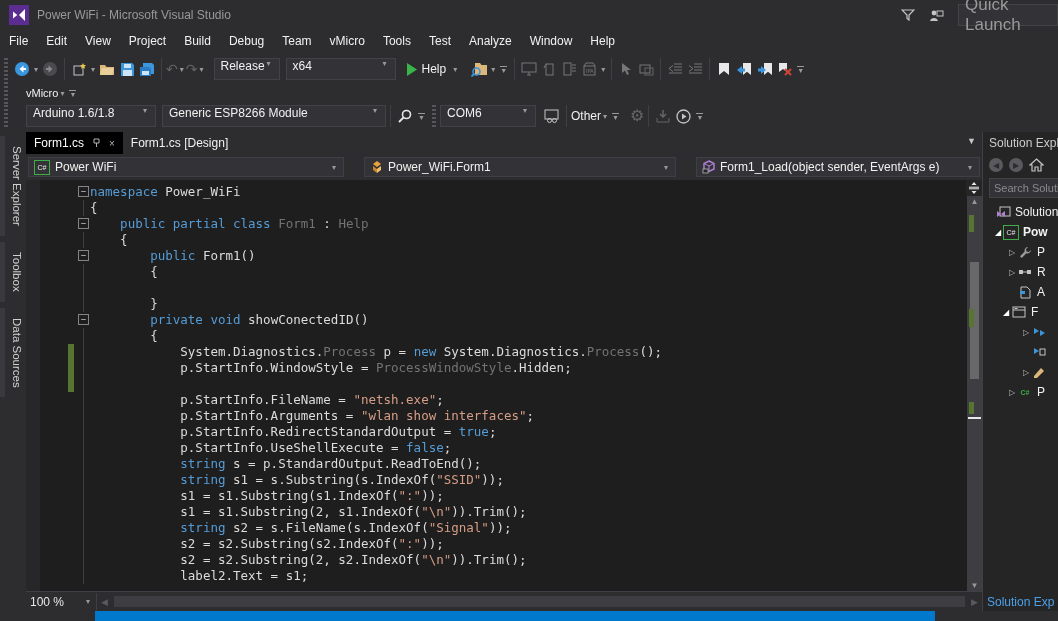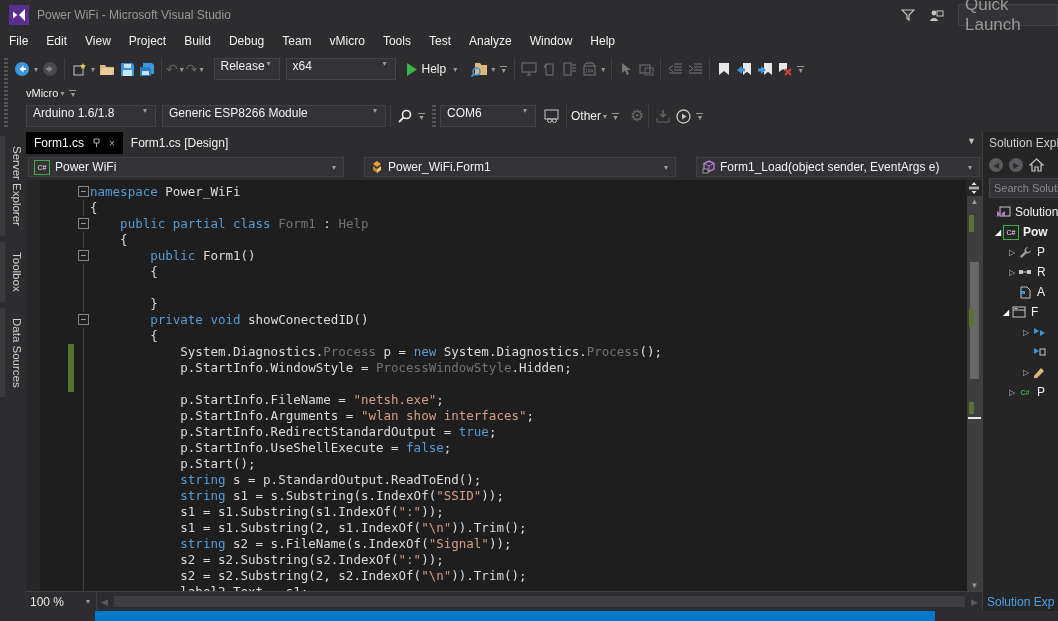--- a/index.html
+++ b/index.html
@@ -451,21 +451,20 @@
           <div class="line"><span class="o"><div class="ovline"></div></span><span class="p">        }</span></div>
           <div class="line"><span class="o"><div class="obox">−</div></span><span class="p">        </span><span class="k">private</span><span class="p"> </span><span class="k">void</span><span class="p"> showConectedID()</span></div>
           <div class="line"><span class="o"><div class="ovline"></div></span><span class="p">        {</span></div>
           <div class="line chg"><span class="o"><div class="ovline"></div></span><span class="p">            System.Diagnostics.</span><span class="y">Process</span><span class="p"> p = </span><span class="k">new</span><span class="p"> System.Diagnostics.</span><span class="y">Process</span><span class="p">();</span></div>
           <div class="line chg"><span class="o"><div class="ovline"></div></span><span class="p">            p.StartInfo.WindowStyle = </span><span class="y">ProcessWindowStyle</span><span class="p">.Hidden;</span></div>
           <div class="line chg"><span class="o"><div class="ovline"></div></span></div>
           <div class="line"><span class="o"><div class="ovline"></div></span><span class="p">            p.StartInfo.FileName = </span><span class="s">"netsh.exe"</span><span class="p">;</span></div>
           <div class="line"><span class="o"><div class="ovline"></div></span><span class="p">            p.StartInfo.Arguments = </span><span class="s">"wlan show interfaces"</span><span class="p">;</span></div>
           <div class="line"><span class="o"><div class="ovline"></div></span><span class="p">            p.StartInfo.RedirectStandardOutput = </span><span class="k">true</span><span class="p">;</span></div>
           <div class="line"><span class="o"><div class="ovline"></div></span><span class="p">            p.StartInfo.UseShellExecute = </span><span class="k">false</span><span class="p">;</span></div>
-          <div class="line"><span class="o"><div class="ovline"></div></span><span class="p">            p.Start();</span></div>
           <div class="line"><span class="o"><div class="ovline"></div></span><span class="p">            </span><span class="k">string</span><span class="p"> s = p.StandardOutput.ReadToEnd();</span></div>
           <div class="line"><span class="o"><div class="ovline"></div></span><span class="p">            </span><span class="k">string</span><span class="p"> s1 = s.Substring(s.IndexOf(</span><span class="s">"SSID"</span><span class="p">));</span></div>
           <div class="line"><span class="o"><div class="ovline"></div></span><span class="p">            s1 = s1.Substring(s1.IndexOf(</span><span class="s">":"</span><span class="p">));</span></div>
           <div class="line"><span class="o"><div class="ovline"></div></span><span class="p">            s1 = s1.Substring(2, s1.IndexOf(</span><span class="s">"\n"</span><span class="p">)).Trim();</span></div>
           <div class="line"><span class="o"><div class="ovline"></div></span><span class="p">            </span><span class="k">string</span><span class="p"> s2 = s.FileName(s.IndexOf(</span><span class="s">"Signal"</span><span class="p">));</span></div>
           <div class="line"><span class="o"><div class="ovline"></div></span><span class="p">            s2 = s2.Substring(s2.IndexOf(</span><span class="s">":"</span><span class="p">));</span></div>
           <div class="line"><span class="o"><div class="ovline"></div></span><span class="p">            s2 = s2.Substring(2, s2.IndexOf(</span><span class="s">"\n"</span><span class="p">)).Trim();</span></div>
           <div class="line"><span class="o"><div class="ovline"></div></span><span class="p">            label2.Text = s1;</span></div>
         </div>
       <div id="splitter">

